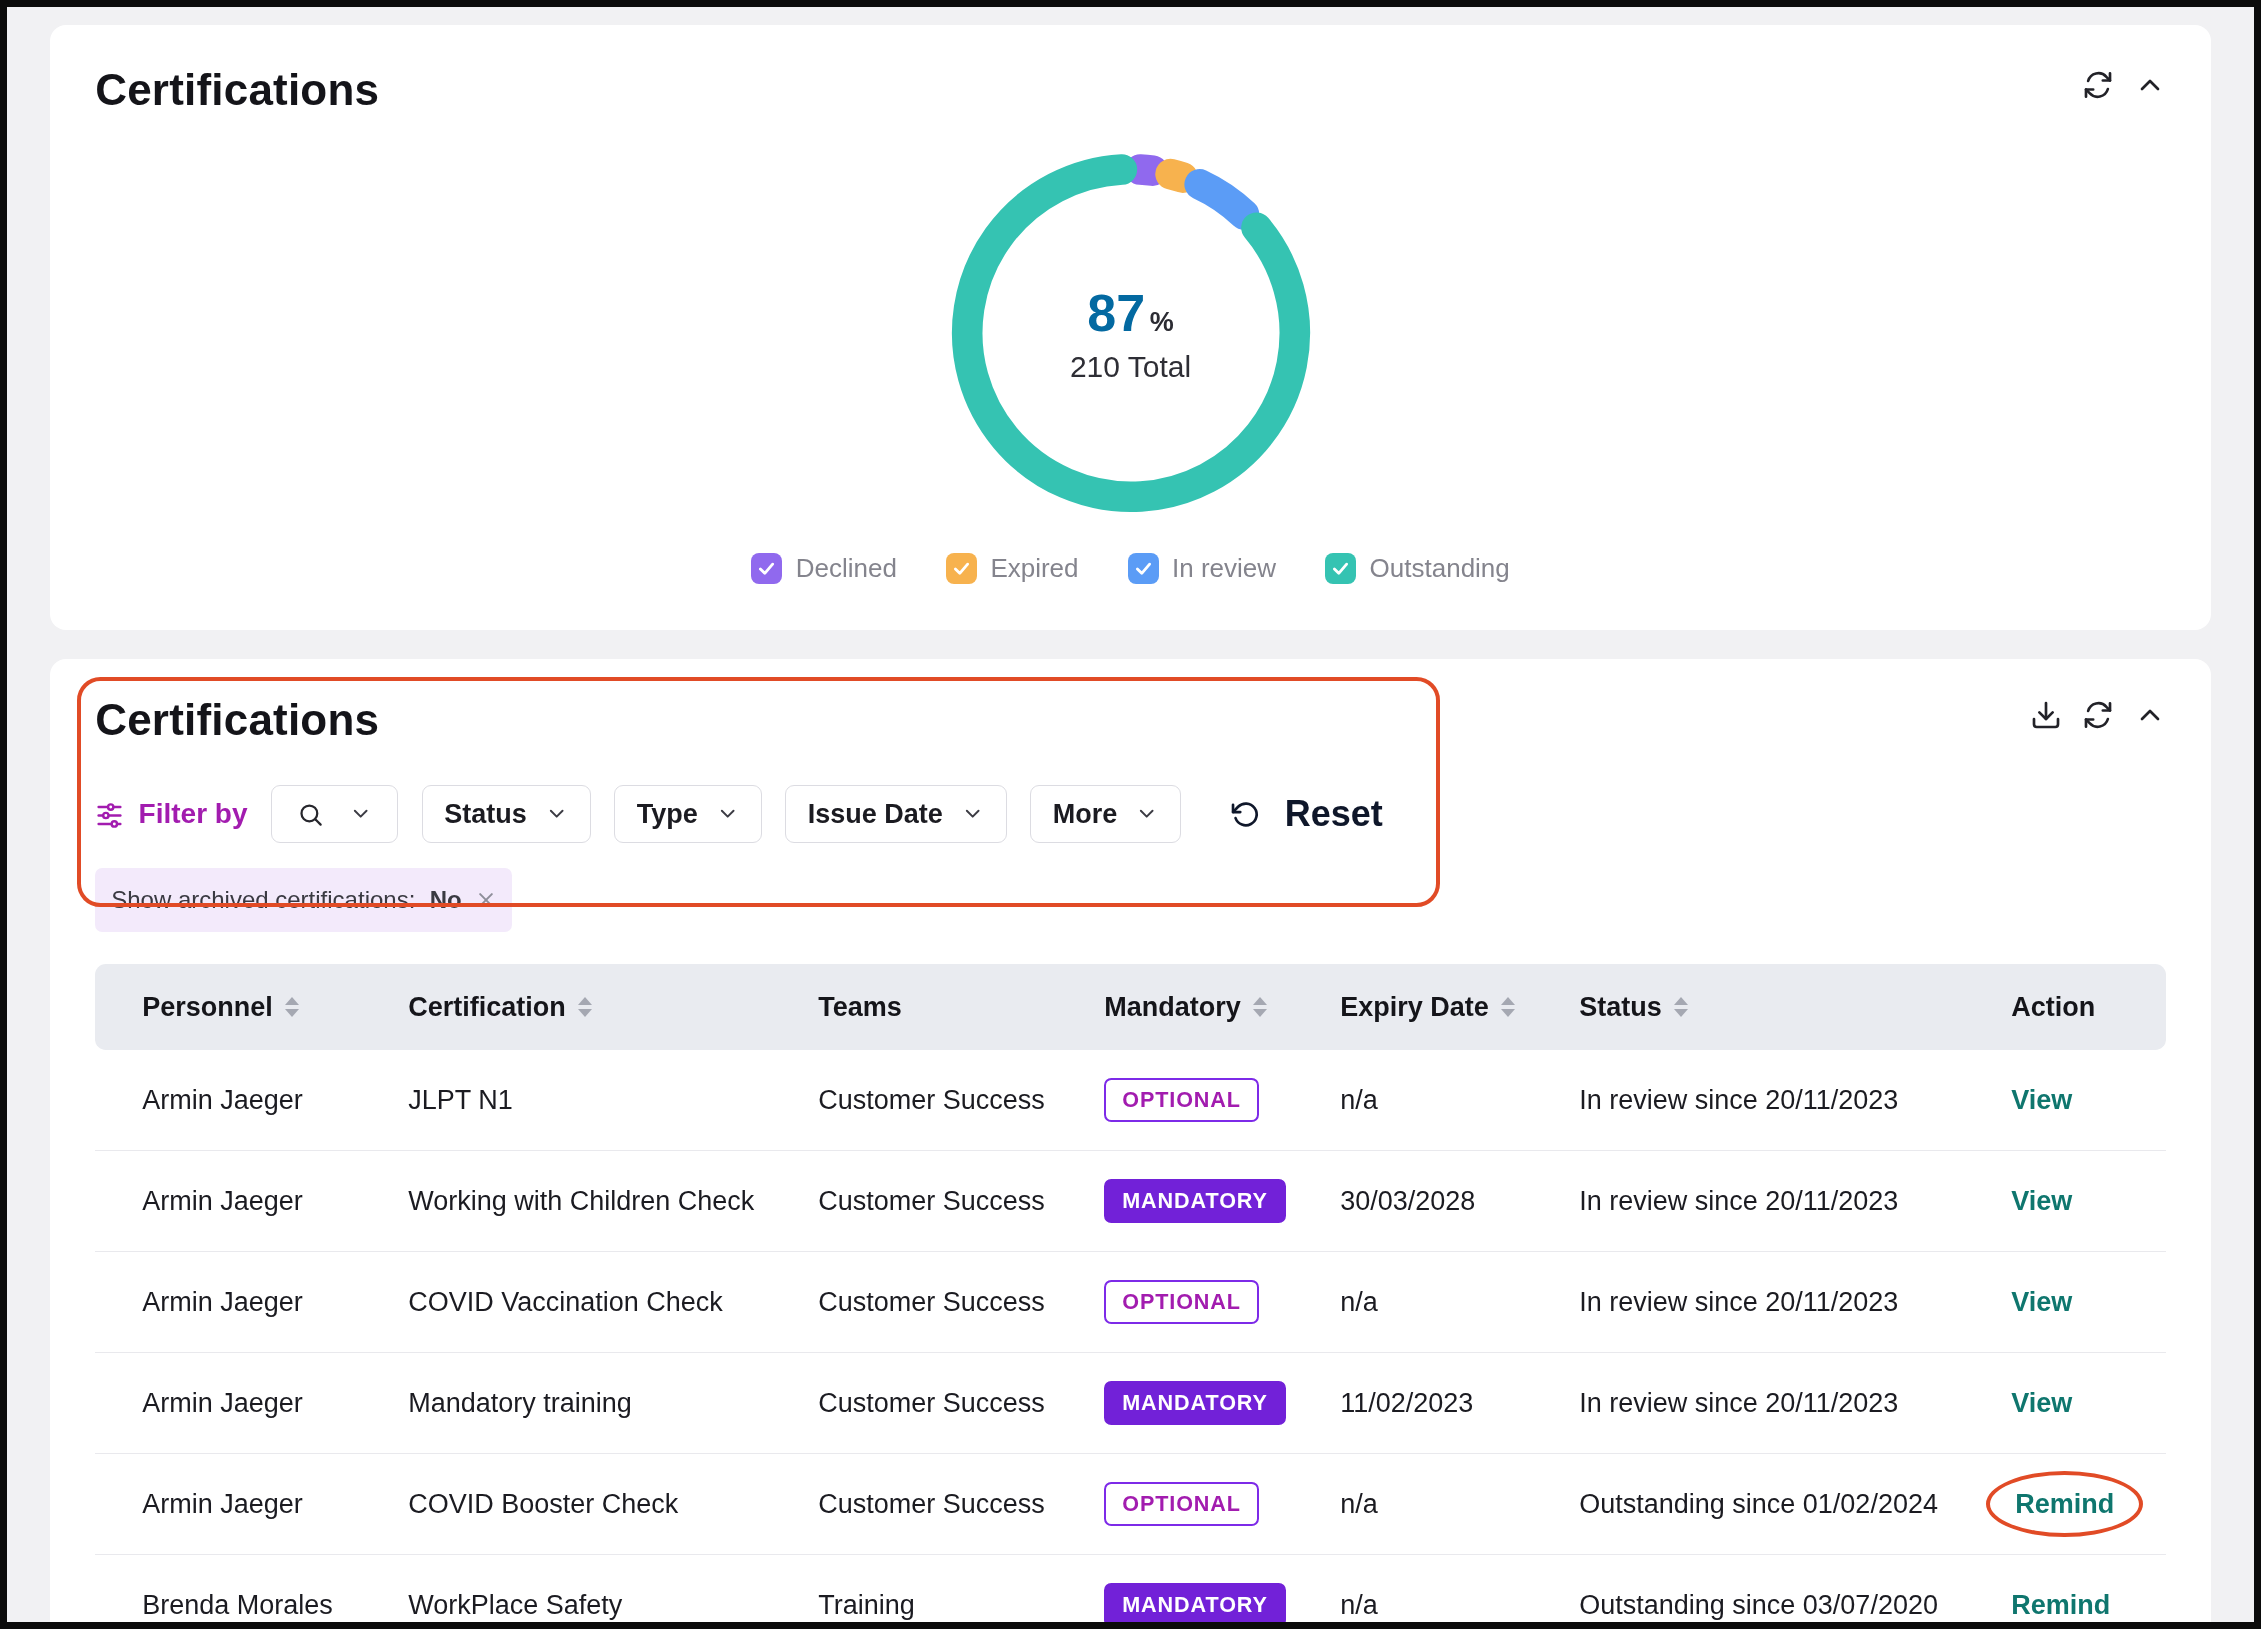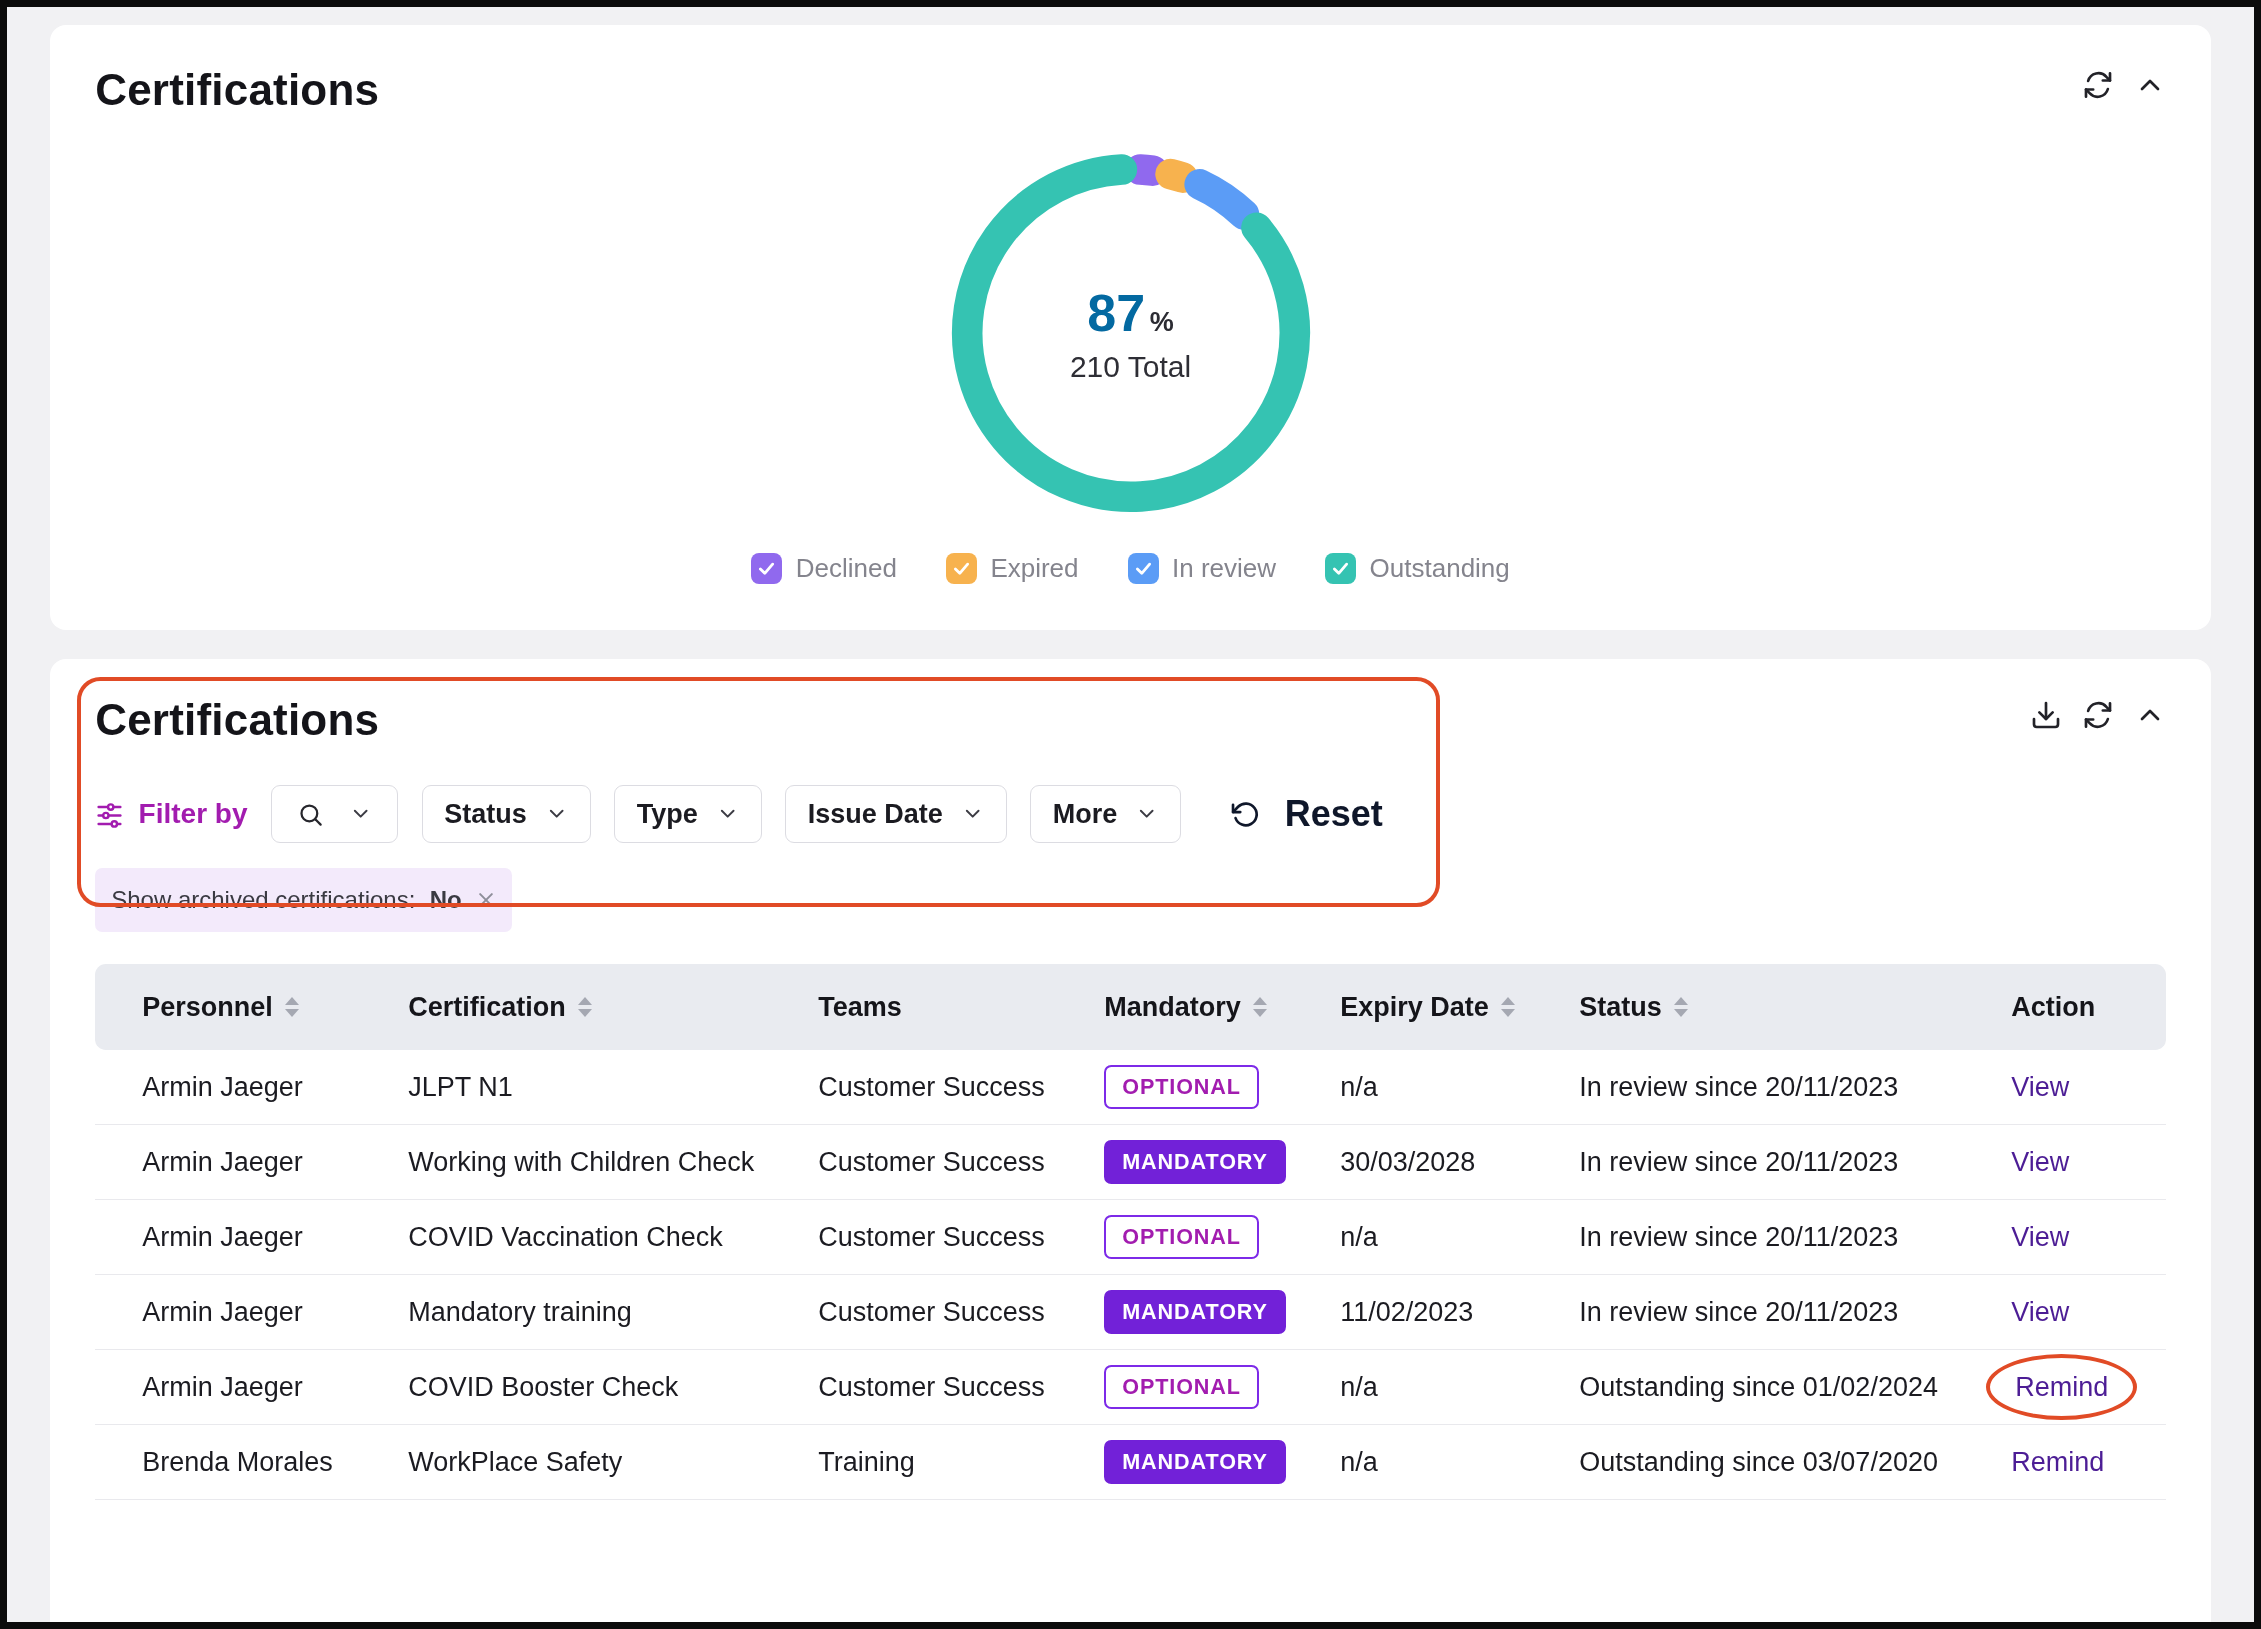--- a/index.html
+++ b/index.html
@@ -84,30 +84,30 @@
     font-size: 27px; font-weight: 700; color: #15151a;
   }
   .t-col { display: flex; align-items: center; gap: 12.6px; cursor: pointer; }
   .sort { display: inline-flex; flex-direction: column; gap: 4.5px; }
   .sort b { width: 0; height: 0; border-left: 7.2px solid transparent; border-right: 7.2px solid transparent; display: block; }
   .sort b.up { border-bottom: 8px solid #a5a8b2; }
   .sort b.dn { border-top: 8px solid #a5a8b2; }
 
   .t-row {
     display: grid; grid-template-columns: var(--cols); align-items: center;
-    height: 75px; padding: 0 36px 0 47px; border-bottom: 1.8px solid #e9e9ed;
+    height: 101px; padding: 0 36px 0 47px; border-bottom: 1.8px solid #e9e9ed;
     font-size: 27px; color: #1b1b21;
   }
   .badge {
     display: inline-block; font-size: 21.6px; font-weight: 700; letter-spacing: 0.9px;
     padding: 9px 16px; border-radius: 7.2px; line-height: 1;
   }
   .badge-optional { color: #a21caf; border: 2.7px solid #7d2ae8; background: #fff; }
   .badge-mandatory { color: #fff; border: 2.7px solid #7221d8; background: #7221d8; }
-  .action-link { color: #4c1d95; font-weight: 400; font-size: 27px; text-decoration: none; }
+  .action-link { color: #0f766e; font-weight: 700; font-size: 27px; text-decoration: none; }
 </style>
 </head>
 <body>
 
 <div class="frame">
   <div class="canvas">
 
     <section class="card card-top">
       <div class="card-header">
         <h2 class="card-title">Certifications</h2>

